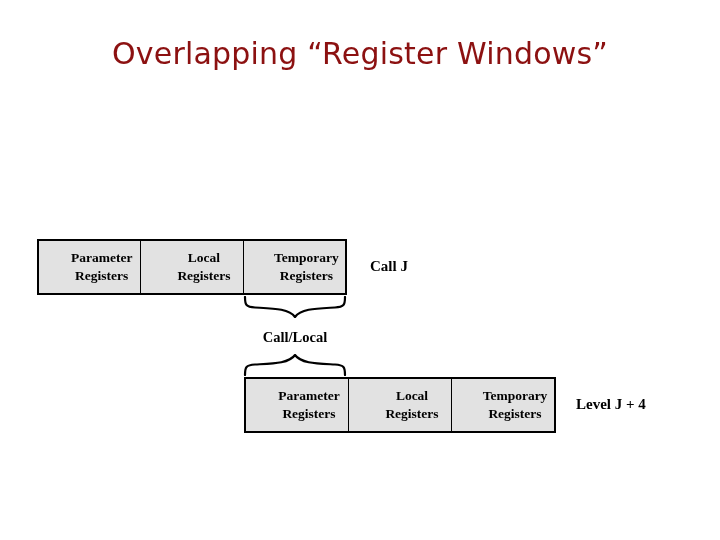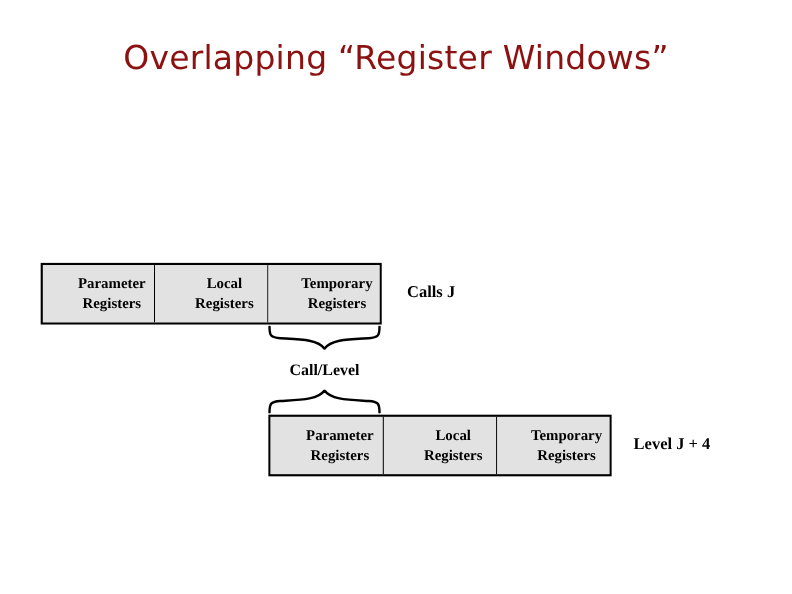--- a/index.html
+++ b/index.html
@@ -134,29 +134,29 @@
     <div class="reg-cell">
       <span class="ln">Local</span>
       <span class="ln">Registers</span>
     </div>
     <div class="reg-cell">
       <span class="ln">Temporary</span>
       <span class="ln">Registers</span>
     </div>
   </div>
 
-  <div id="level-j-label" class="level-label">Calls J</div>
+  <div id="level-j-label" class="level-label">Call J</div>
 
   <div id="brace-top" class="brace">
     <svg viewBox="0 0 104 22" preserveAspectRatio="none" aria-hidden="true">
       <path d="M2,1 C2,9 3,11 12,11.5 C30,12.5 46,12.5 52,21 C58,12.5 74,12.5 92,11.5 C101,11 102,9 102,1" fill="none" stroke="#000000" stroke-width="2.2" stroke-linecap="round" stroke-linejoin="round"></path>
     </svg>
   </div>
 
-  <div id="call-return-label">Call/Level</div>
+  <div id="call-return-label">Call/Local</div>
 
   <div id="brace-bottom" class="brace">
     <svg viewBox="0 0 104 22" preserveAspectRatio="none" aria-hidden="true">
       <path d="M2,21 C2,13 3,11 12,10.5 C30,9.5 46,9.5 52,1 C58,9.5 74,9.5 92,10.5 C101,11 102,13 102,21" fill="none" stroke="#000000" stroke-width="2.2" stroke-linecap="round" stroke-linejoin="round"></path>
     </svg>
   </div>
 
   <div id="row-level-j1" class="reg-row">
     <div class="reg-cell">
       <span class="ln">Parameter</span>

